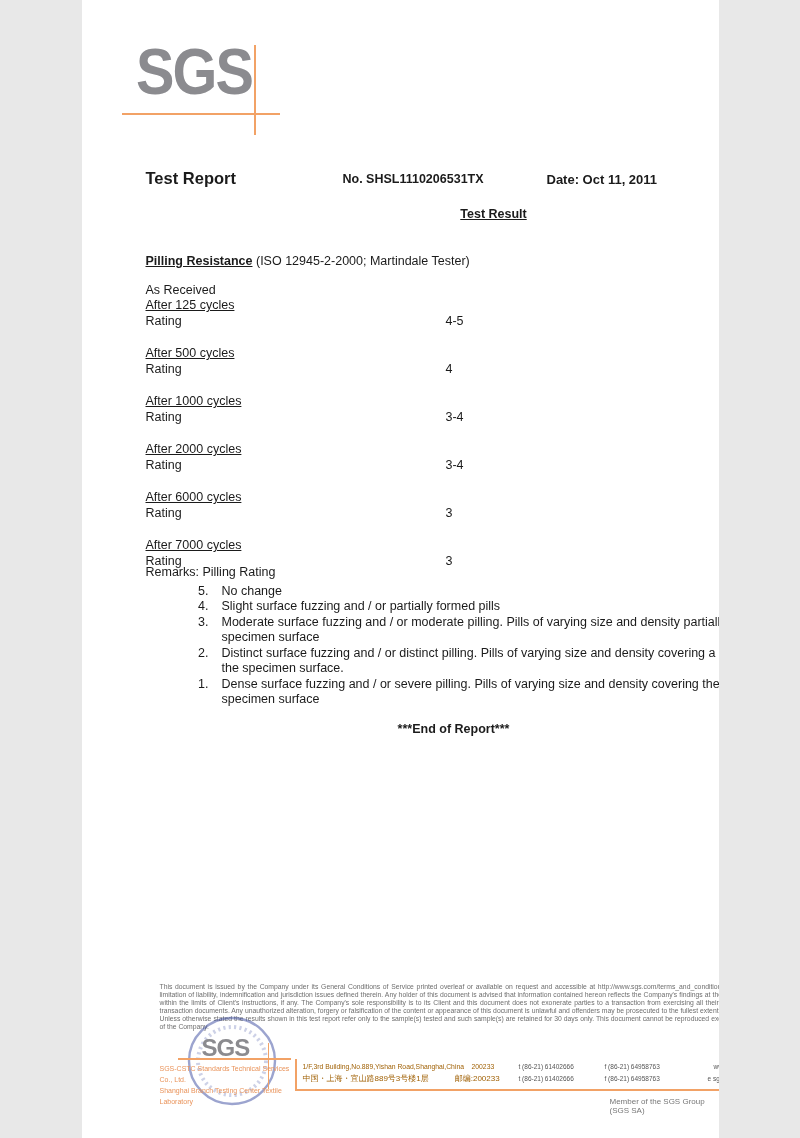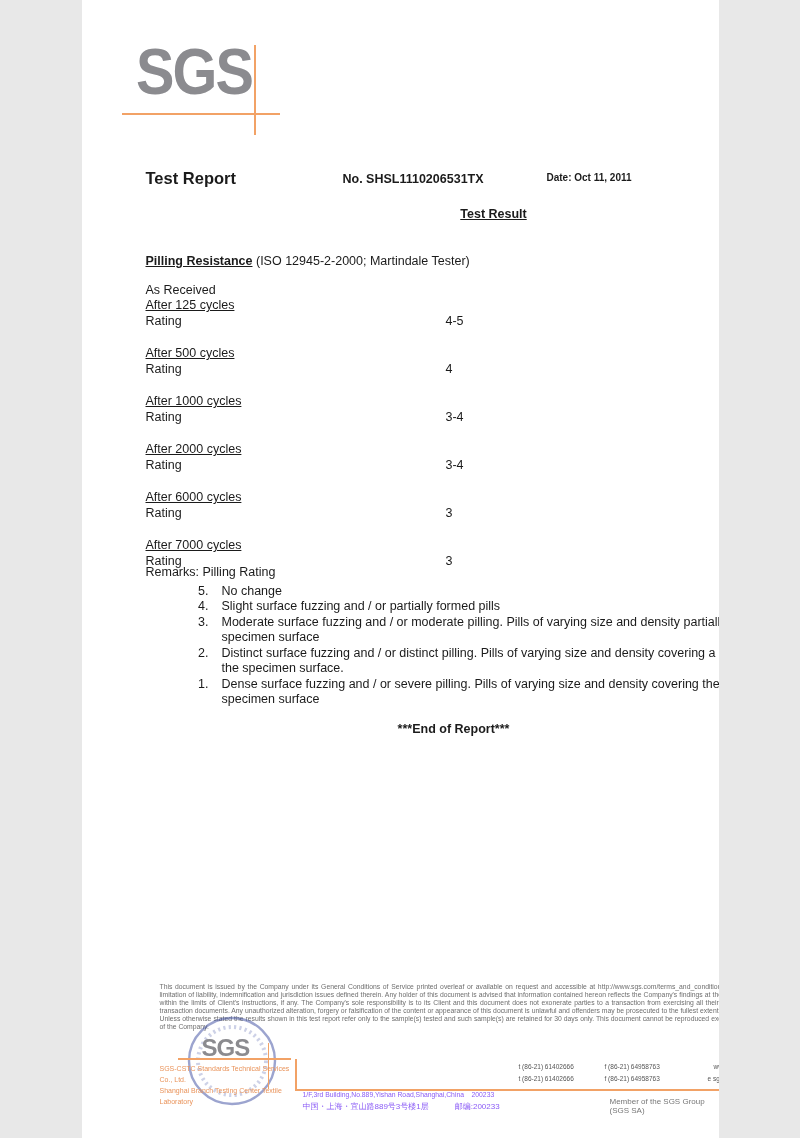--- a/index.html
+++ b/index.html
@@ -16,21 +16,21 @@
     font-size:64px; font-weight:bold; color:#8b8b8f; letter-spacing:-2px;
     transform:scaleX(0.90); transform-origin:left top; line-height:64px;
   }
   .top-logo .logo-hline { position:absolute; left:40px; top:113px; width:158px; height:2px; background:#f2a266; }
   .top-logo .logo-vline { position:absolute; left:172px; top:45px; width:2px; height:90px; background:#f2a266; }
 
   
   .doc-header { position:absolute; left:0; top:169px; width:800px; height:22px; }
   .doc-title   { position:absolute; left:64px;  top:0; font-size:16.5px; font-weight:bold; }
   .doc-no      { position:absolute; left:261px; top:3px; font-size:12.5px; font-weight:bold; }
-  .doc-date    { position:absolute; left:465px; top:3px; font-size:10px; font-weight:bold; }
+  .doc-date    { position:absolute; left:465px; top:3px; font-size:13px; font-weight:bold; }
   .doc-page    { position:absolute; left:646px; top:3px; font-size:12.5px; font-weight:bold; }
 
   .section-heading { position:absolute; left:0; top:204px; width:800px; text-align:center;padding-left:24px; }
   .section-heading span { font-size:12.5px; font-weight:bold; text-decoration:underline; }
 
   
   .content { position:absolute; left:64px; top:254px; width:690px; font-size:12.5px; line-height:15.5px; }
   .test-title { margin-bottom:13px; }
   .test-name { font-weight:bold; text-decoration:underline; }
   .test-method { font-weight:normal; }
@@ -62,21 +62,21 @@
     letter-spacing:-1px; line-height:24px;
   }
   .footer-logo .flogo-hline { position:absolute; left:96px;  top:1058px; width:113px; height:1.5px; background:#f2a266; }
   .footer-logo .flogo-vline { position:absolute; left:186px; top:1043px; width:1.5px; height:46px; background:#f2a266; }
 
   .footer-company { position:absolute; left:78px; top:1063px; width:132px; font-size:7px; line-height:11px;
                     color:#e9935a; }
   .footer-divider { position:absolute; left:213px; top:1059px; width:2px; height:31px; background:#f2a266; }
   .footer-rule    { position:absolute; left:213px; top:1089px; width:527px; height:2px; background:#f2a266; }
 
-  .footer-address { position:absolute; left:221px; top:1089px; width:210px; color:#8b5cf6; }
+  .footer-address { position:absolute; left:221px; top:1061px; width:210px; color:#a16207; }
   .addr-en { font-size:6.8px; line-height:12px; white-space:pre; }
   .addr-cn-row { display:flex; gap:26px; font-size:8px; line-height:12px; }
 
   .footer-contacts { position:absolute; left:0; top:0; font-size:6.5px; color:#555; }
   .fc { position:absolute; white-space:nowrap; }
   .fc-tel1 { left:437px; top:1063px; } .fc-fax1 { left:523px; top:1063px; } .fc-web   { left:632px; top:1063px; }
   .fc-tel2 { left:437px; top:1075px; } .fc-fax2 { left:523px; top:1075px; } .fc-email { left:626px; top:1075px; }
 
   .member { position:absolute; left:528px; top:1097px; font-size:8px; color:#777; }
 </style>

